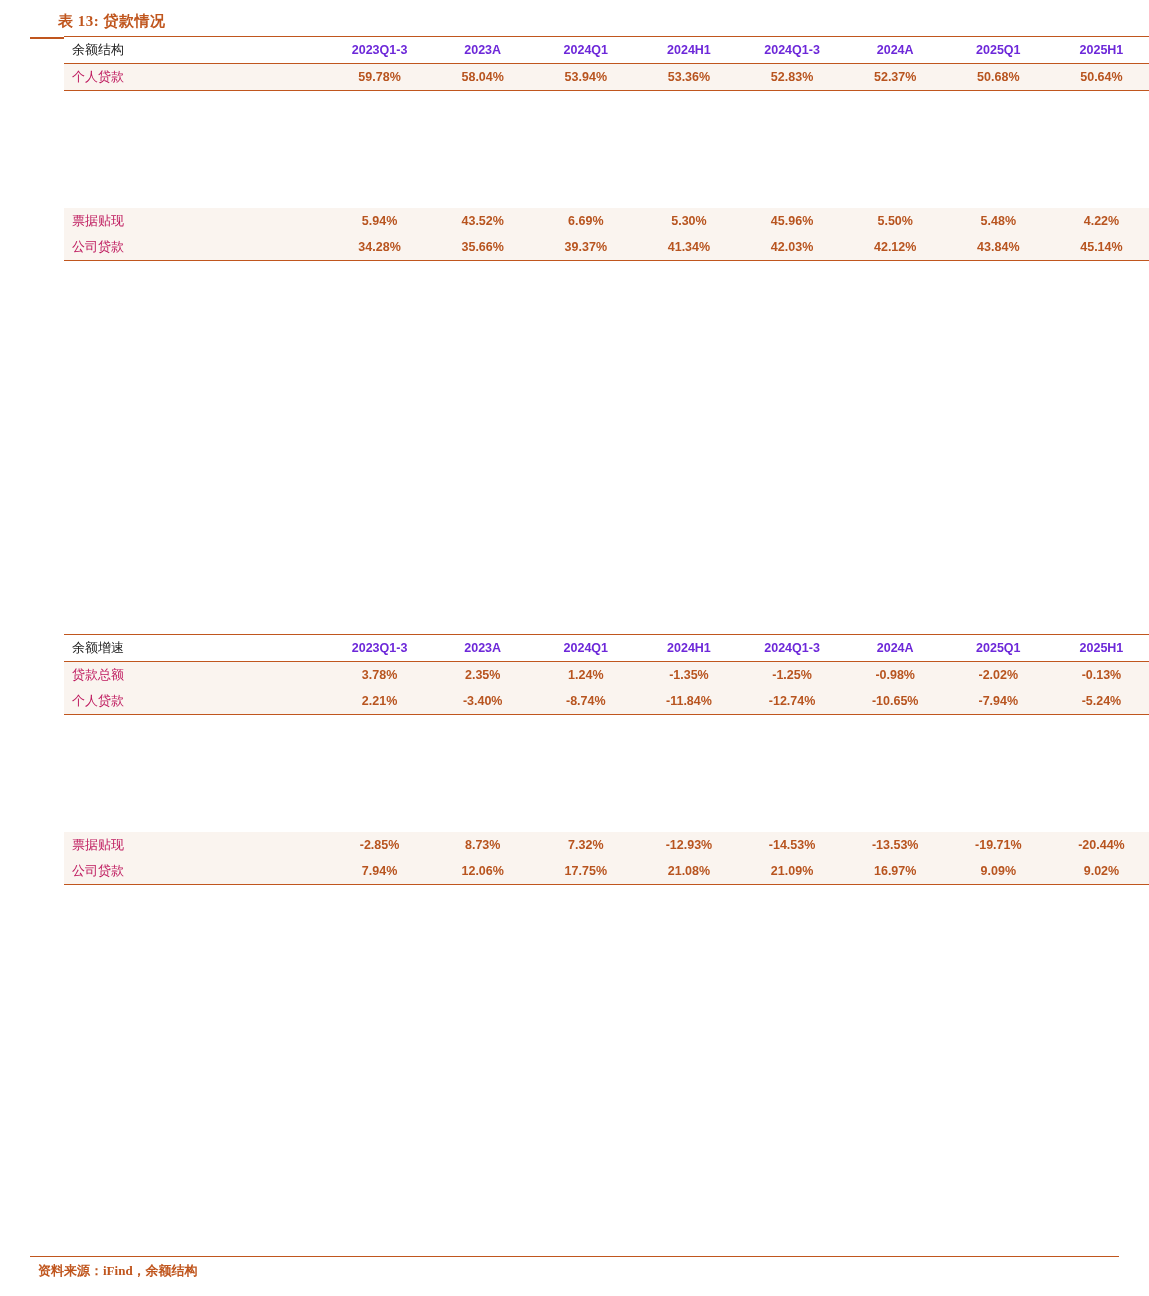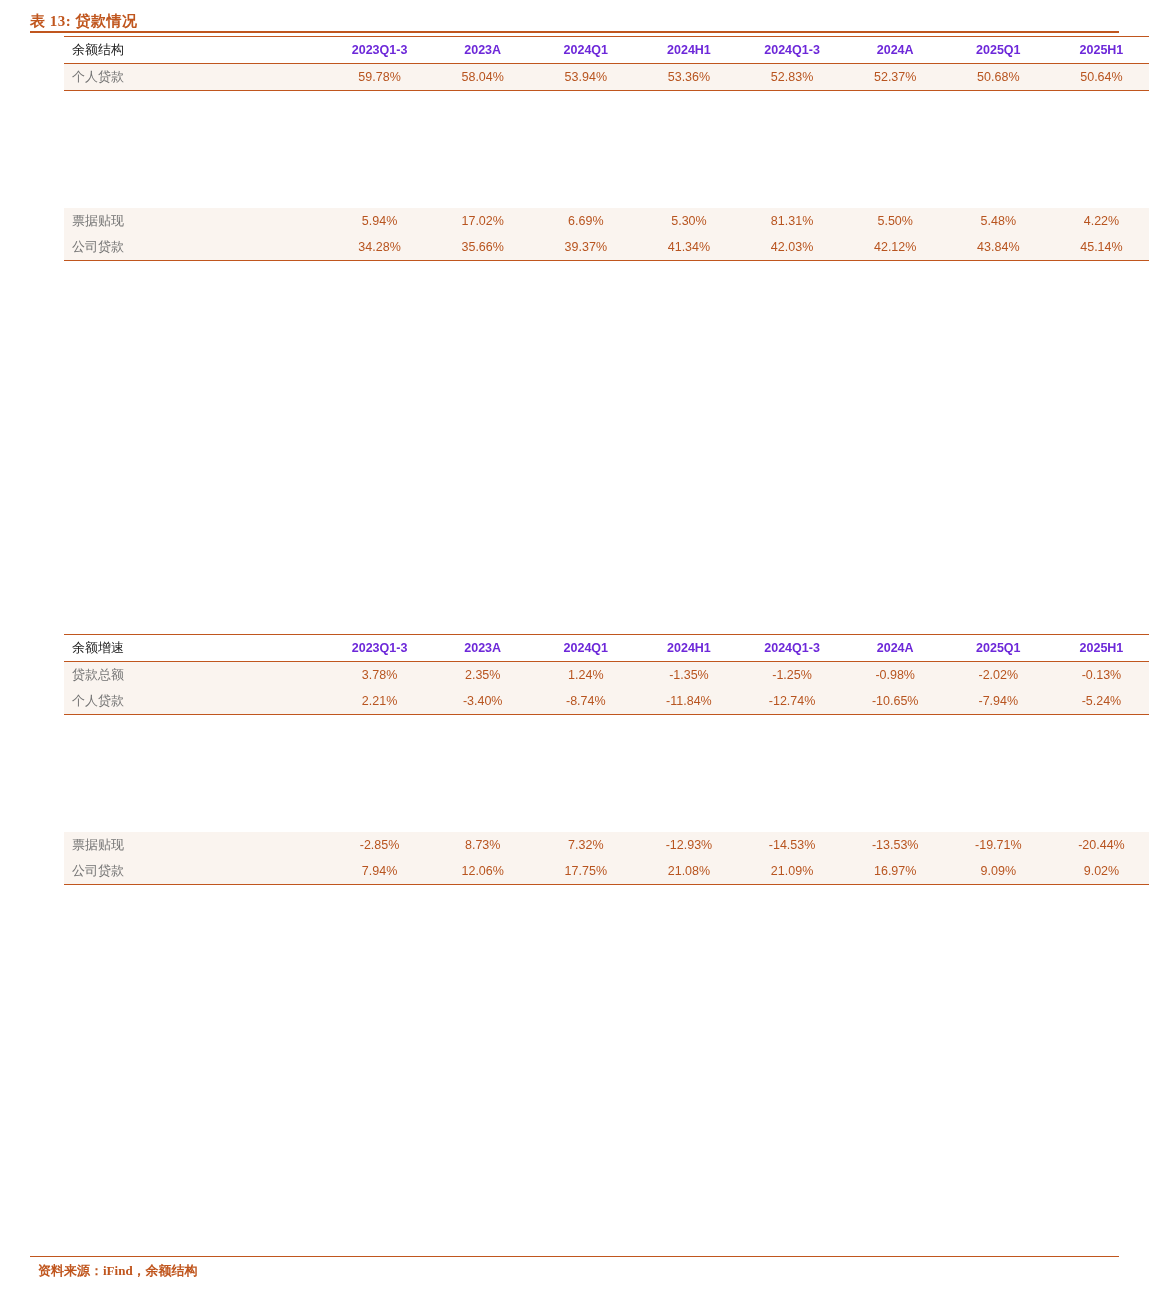--- a/index.html
+++ b/index.html
@@ -21,21 +21,22 @@
     box-sizing: border-box;
     padding: 0 30px;
   }
   .table-title {
     font-family: "Liberation Serif", serif;
     font-weight: bold;
     font-size: 15px;
     color: #c0561e;
     letter-spacing: 0.5px;
     padding-top: 12px;
-    padding-bottom: 0;
+    padding-bottom: 6px;
+    margin-left: 28px;
   }
   .title-rule {
     height: 2px;
     background: #c0561e;
     width: 100%;
   }
   table.data {
     width: 100%;
     border-collapse: collapse;
     table-layout: fixed;
@@ -60,24 +61,24 @@
   table.data th.rowlabel {
     font-family: "Liberation Serif", serif;
     font-weight: normal;
     font-size: 13px;
     color: #1a1a1a;
   }
   table.data td.rowlabel {
     font-family: "Liberation Serif", serif;
     font-weight: normal;
     font-size: 13px;
-    color: #737373;
+    color: #be185d;
   }
   table.data td.val {
-    font-weight: normal;
+    font-weight: bold;
     color: #b8541f;
     font-size: 12.5px;
   }
   tr.header-row {
     border-top: 1.5px solid #c0561e;
     border-bottom: 1.5px solid #c0561e;
     background: #ffffff;
   }
   tr.body-row {
     background: #faf4ef;
@@ -148,24 +149,24 @@
     </tbody>
       </table>
   </div>
 
   <div class="block" style="top:208px;">
     <table class="data">
       <tbody>
           <tr class="body-row">
         <td class="rowlabel">票据贴现</td>
         <td class="val">5.94%</td>
-        <td class="val">17.02%</td>
+        <td class="val">43.52%</td>
         <td class="val">6.69%</td>
         <td class="val">5.30%</td>
-        <td class="val">81.31%</td>
+        <td class="val">45.96%</td>
         <td class="val">5.50%</td>
         <td class="val">5.48%</td>
         <td class="val">4.22%</td>
       </tr>
       <tr class="body-row last-row">
         <td class="rowlabel">公司贷款</td>
         <td class="val">34.28%</td>
         <td class="val">35.66%</td>
         <td class="val">39.37%</td>
         <td class="val">41.34%</td>

